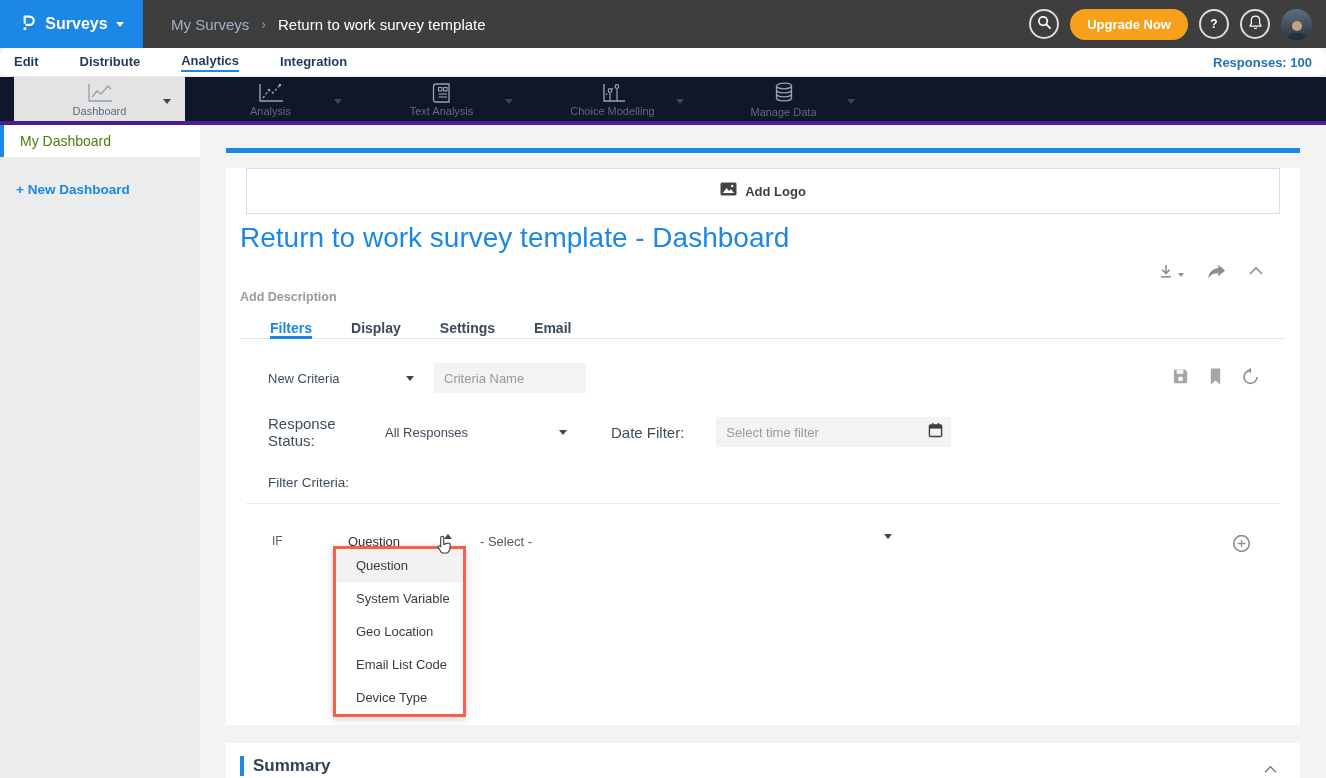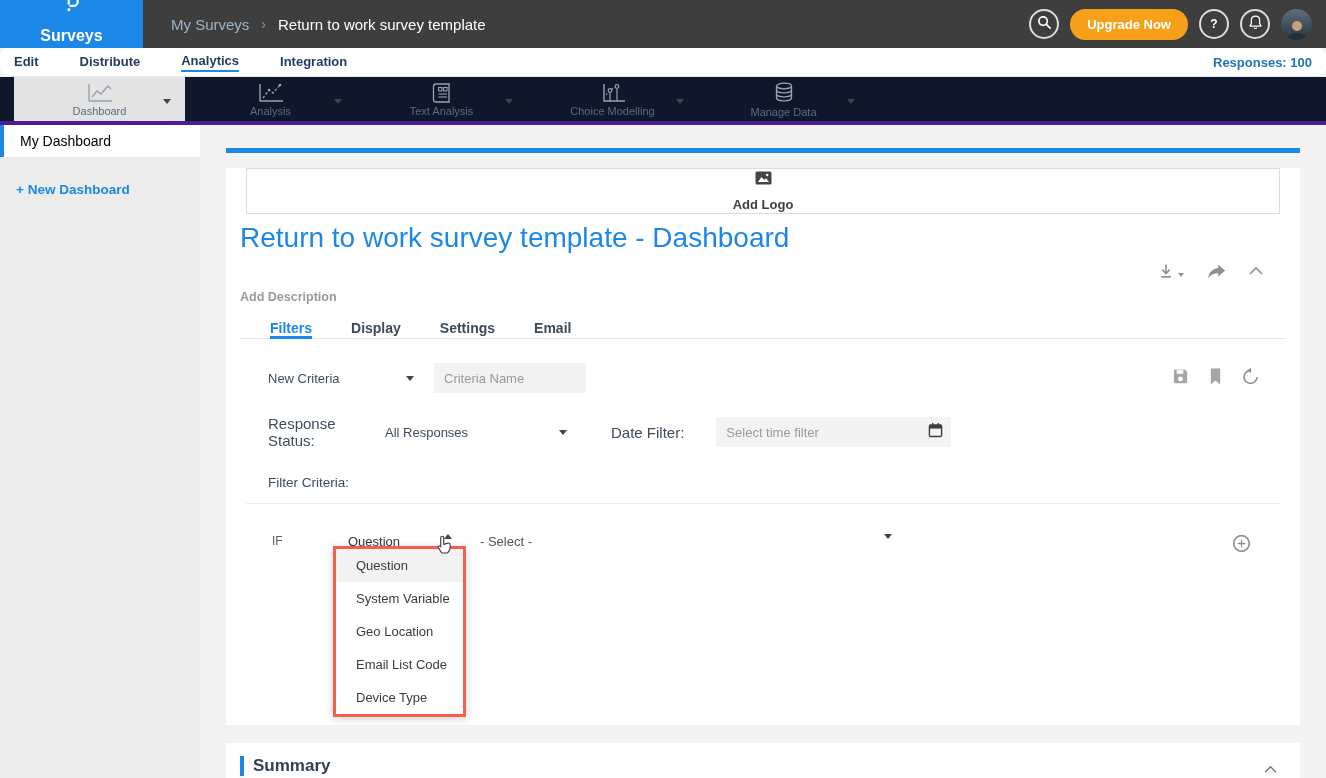--- a/index.html
+++ b/index.html
@@ -1,21 +1,21 @@
 <!DOCTYPE html>
 <html><head>
 <meta charset="utf-8">
 <style>
   * { margin:0; padding:0; box-sizing:border-box; }
   body { font-family:"Liberation Sans", sans-serif; background:#e9e9e9; }
   .app { position:relative; width:1326px; height:778px; overflow:hidden; background:#f3f3f3; }
 
   
   .topbar { height:48px; background:#3e3e3e; display:flex; align-items:center; }
-  .logo { width:143px; height:48px; background:#1b87e6; display:flex; align-items:center; justify-content:center; gap:8px; color:#fff; font-size:16px; font-weight:700; cursor:pointer;flex-direction:column; }
+  .logo { width:143px; height:48px; background:#1b87e6; display:flex; align-items:center; justify-content:center; gap:8px; color:#fff; font-size:16px; font-weight:700; cursor:pointer; }
   .caret-down { width:0; height:0; border-left:4px solid transparent; border-right:4px solid transparent; border-top:5px solid #444; display:inline-block; }
   .caret-up { width:0; height:0; border-left:4px solid transparent; border-right:4px solid transparent; border-bottom:5px solid #444; display:inline-block; }
   .caret-white { border-top-color:#fff; }
   .breadcrumb { margin-left:28px; display:flex; align-items:center; gap:12px; font-size:15px; }
   .bc-parent { color:#9db3c7; cursor:pointer; }
   .bc-sep { color:#8a9aaa; font-size:14px; }
   .bc-current { color:#ffffff; }
   .topbar-right { margin-left:auto; margin-right:14px; display:flex; align-items:center; gap:11px; }
   .circle-btn { width:30px; height:30px; border:2px solid #dcdcdc; border-radius:50%; display:flex; align-items:center; justify-content:center; cursor:pointer; color:#fff; }
   .upgrade-btn { background:#f7a11b; border:none; border-radius:16px; height:31px; padding:0 17px; color:#fff; font-size:13px; font-weight:700; font-family:"Liberation Sans",sans-serif; cursor:pointer; }
@@ -32,28 +32,28 @@
   .toolbar { height:48px; background:#0f172a; border-bottom:4px solid #4c1d95; display:flex; padding-left:14px; }
   .tb-item { width:171px; position:relative; display:flex; flex-direction:column; align-items:center; justify-content:center; cursor:pointer; }
   .tb-item.active { background:#e3e3e3; }
   .tb-label { font-size:11px; color:#5d6b7c; margin-top:1px; }
   .tb-caret { position:absolute; right:14px; top:22px; }
   .tb-icon svg { display:block; }
 
   
   .body-row { display:flex; height:653px; }
   .sidebar { width:200px; background:#ececec; flex-shrink:0; }
-  .sb-item { height:32px; background:#fff; border-left:4px solid #1b87e6; display:flex; align-items:center; padding-left:16px; font-size:14px; color:#000000; cursor:pointer; }
+  .sb-item { height:32px; background:#fff; border-left:4px solid #1b87e6; display:flex; align-items:center; padding-left:16px; font-size:14px; color:#4d7c0f; cursor:pointer; }
   .sb-new { margin:25px 0 0 16px; color:#1b87e6; font-size:13.5px; font-weight:600; cursor:pointer; display:inline-block; }
   .content { flex:1; background:#f3f3f3; padding:23px 26px 0 26px; }
   .bluebar { height:5px; background:#1b87e6; }
   .card { background:#fff; }
   .main-card { height:557px; padding:0 14px; position:relative; }
 
-  .logo-box { margin:15px 6px 0 6px; height:46px; border:1px solid #dcdcdc; display:flex; align-items:center; justify-content:center; gap:8px; cursor:pointer;flex-direction:column; }
+  .logo-box { margin:15px 6px 0 6px; height:46px; border:1px solid #dcdcdc; display:flex; align-items:center; justify-content:center; gap:8px; cursor:pointer; }
   .logo-box-label { font-size:13px; font-weight:600; color:#3f3f3f; }
 
   .title-row { display:flex; align-items:flex-start; margin-top:8px;flex-direction:column; }
   .page-title { font-size:28px; font-weight:500; color:#1b87e6; cursor:text; }
   .title-actions { margin-left:auto; margin-right:22px; display:flex; align-items:center; gap:22px; padding-top:8px; }
   .title-actions .act { cursor:pointer; display:flex; align-items:center; gap:3px; }
   .tiny-caret { width:0;height:0;border-left:3px solid transparent;border-right:3px solid transparent;border-top:4px solid #8f8f8f; margin-top:8px;}
 
   .desc-label { margin-top:10px; font-size:12.5px; font-weight:700; color:#9a9a9a; cursor:pointer; }
 

